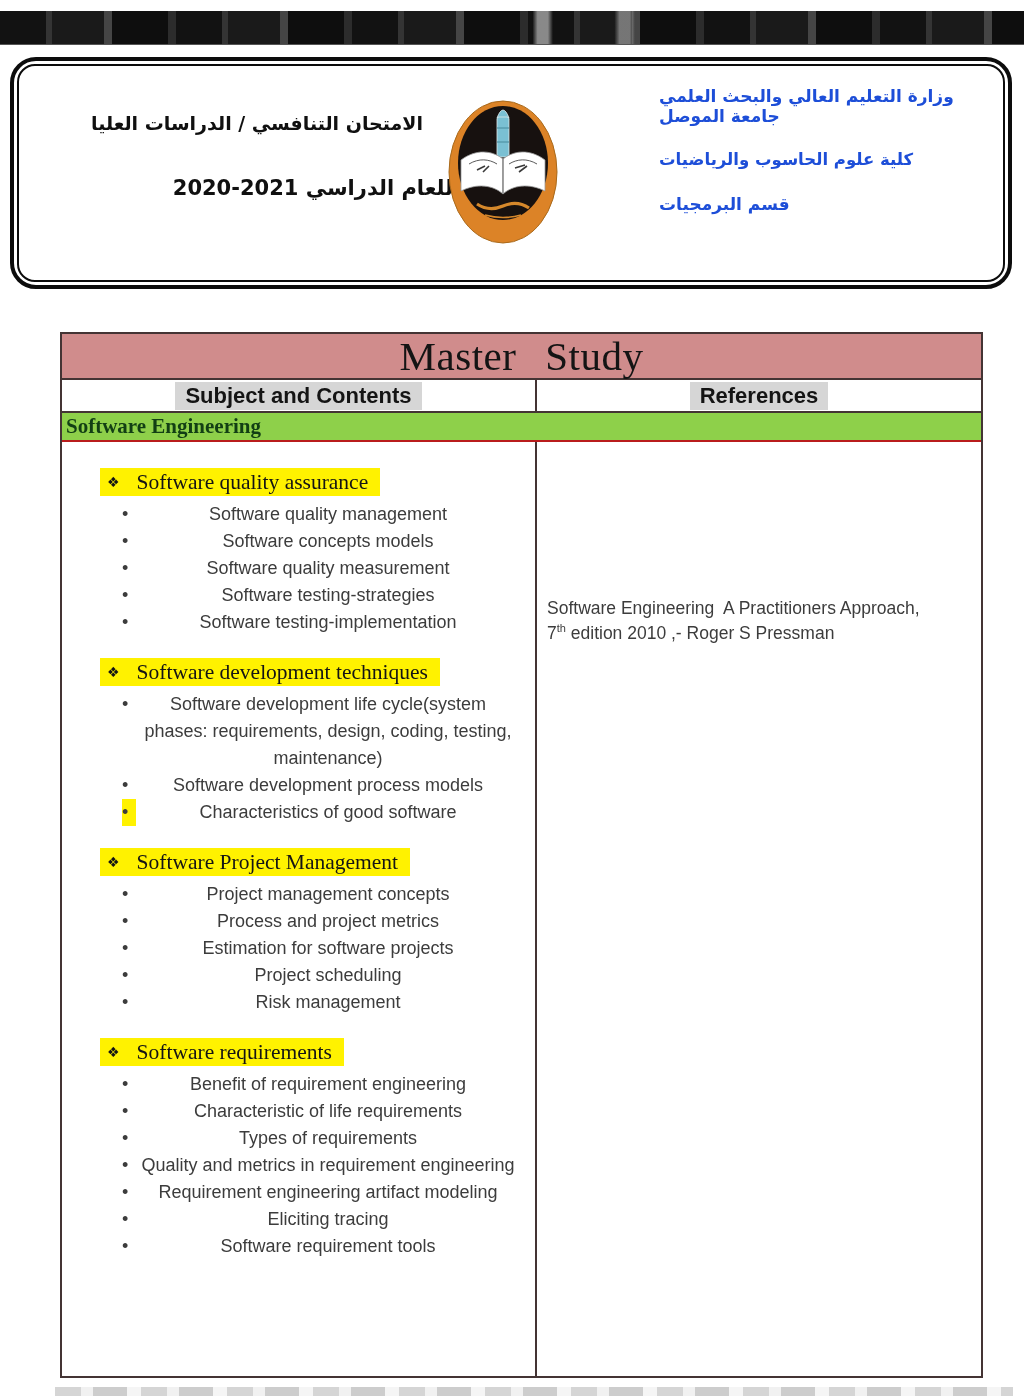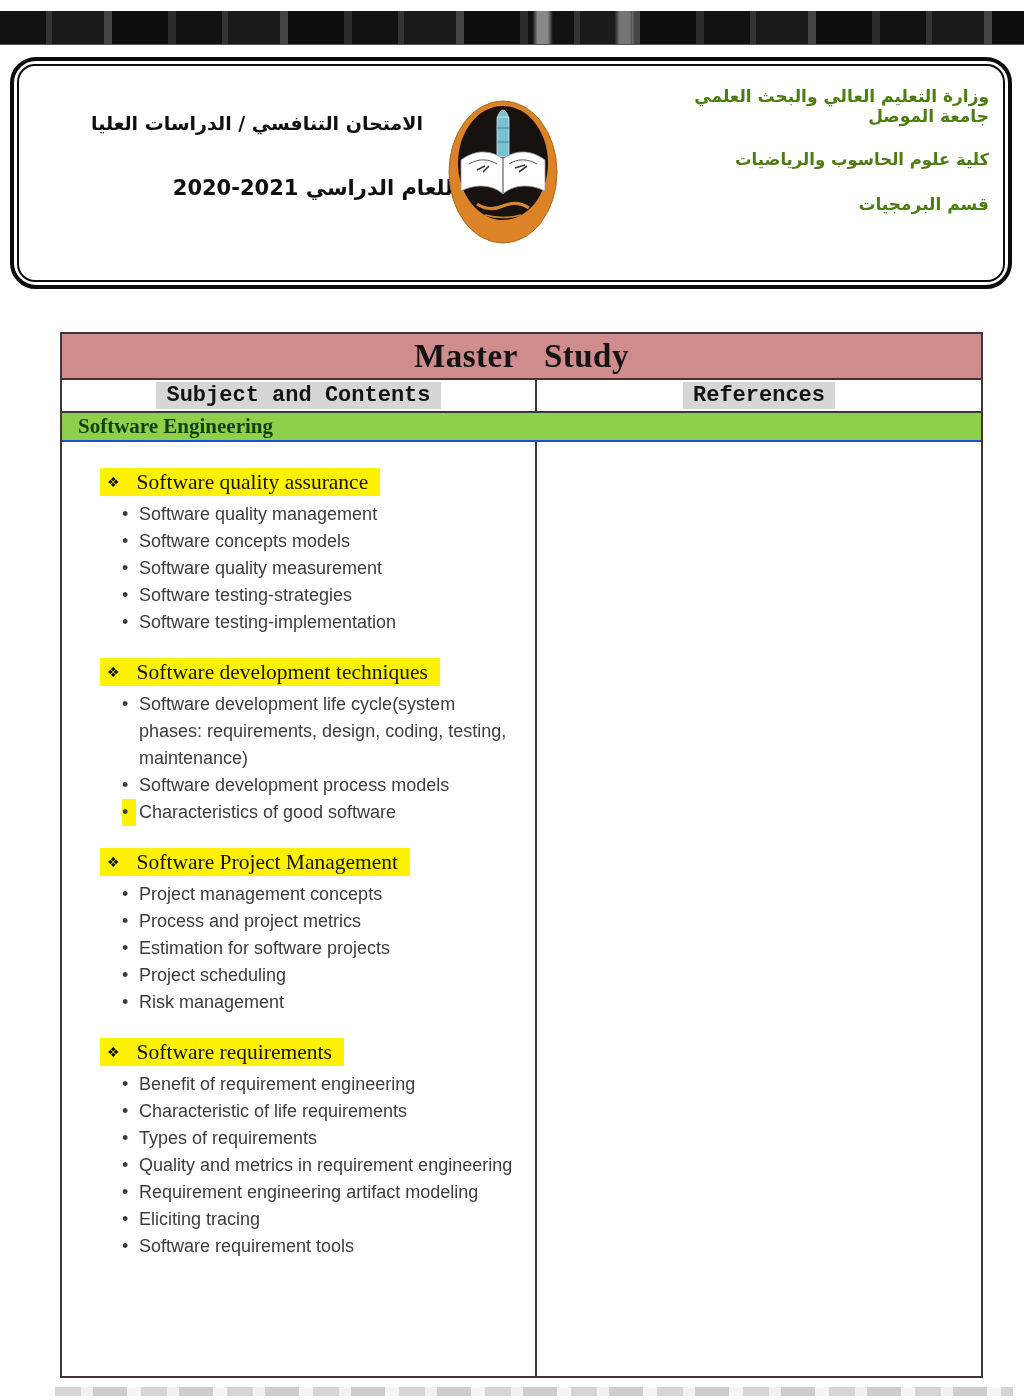--- a/index.html
+++ b/index.html
@@ -32,22 +32,22 @@
   
   .header-box{
     position:absolute;left:10px;top:57px;width:994px;height:224px;
     border:4px solid #0c0c0c;border-radius:26px;background:#fff;
   }
   .header-box-inner{
     position:absolute;inset:3px;border:2px solid #0c0c0c;border-radius:18px;
   }
 
   .hdr-right{
-    position:absolute;right:14px;top:20px;width:330px;text-align:right;
-    font-family:"DejaVu Sans", sans-serif;font-weight:bold;color:#4d7c0f;
+    position:absolute;right:14px;top:20px;width:330px;text-align:left;
+    font-family:"DejaVu Sans", sans-serif;font-weight:bold;color:#1d4ed8;
   }
   .hdr-right .l1{font-size:17px;}
   .hdr-right .l2{font-size:17px;}
   .hdr-right .l3{font-size:16.5px;margin-top:24px;}
   .hdr-right .l4{font-size:17px;margin-top:25px;}
 
   .hdr-left{
     position:absolute;left:42px;top:46px;width:392px;text-align:center;
     font-family:"DejaVu Sans", sans-serif;font-weight:bold;color:#101010;
   }
@@ -60,34 +60,34 @@
   
   .doc-table{
     position:absolute;left:60px;top:332px;width:923px;
     border:2px solid #443434;box-sizing:border-box;background:#fff;
   }
   .title-row{
     height:44px;background:#d08c8c;border-bottom:2px solid #443434;
     display:flex;align-items:center;justify-content:center;
   }
   .title-row .t{
-    font-family:"Liberation Serif", serif;font-weight:bold;font-size:33px;
+    font-family:"Liberation Serif", serif;font-weight:normal;font-size:41px;
     color:#141414;word-spacing:18px;letter-spacing:.5px;
   }
   .head-row{height:31px;display:flex;border-bottom:2px solid #443434;}
   .head-row .cell{display:flex;align-items:center;justify-content:center;}
   .cell.left{width:475px;border-right:2px solid #443434;box-sizing:border-box;flex:none;}
   .cell.right{flex:1;}
   .shade{
     background:#d6d6d6;padding:1px 10px;
-    font-family:Liberation Mono, monospace;font-weight:bold;font-size:22px;color:#141414;
+    font-family:Liberation Sans, sans-serif;font-weight:bold;font-size:22px;color:#141414;
   }
   .green-row{
-    height:27px;background:#8ed04a;border-bottom:2px solid #1d4ed8;
-    display:flex;align-items:center;padding-left:16px;
+    height:27px;background:#8ed04a;border-bottom:2px solid #b91c1c;
+    display:flex;align-items:center;padding-left:4px;
   }
   .green-row .t{
     font-family:"Liberation Serif", serif;font-weight:bold;font-size:21px;color:#123f14;
   }
   .content-row{display:flex;height:934px;}
   .content-left{padding:26px 0 0 38px;box-sizing:border-box;}
   .content-right{padding:154px 12px 0 10px;box-sizing:border-box;}
 
   .section + .section{margin-top:22px;}
   .sec-head .hl{
@@ -95,21 +95,21 @@
   }
   .diamond{font-size:14px;color:#141414;margin-right:17px;line-height:22px;}
   .sec-title{
     font-family:"Liberation Serif", serif;font-weight:normal;font-size:21.5px;
     color:#141414;line-height:22px;
   }
   .bullets{margin-top:5px;}
   .bullet{display:flex;padding-left:22px;line-height:27px;font-size:18px;color:#3c3c3c;}
   .dot{width:17px;flex:none;}
   .dot.dot-hl{background:#fff200;width:14px;margin-right:3px;}
-  .btxt{width:378px;}
+  .btxt{width:378px;text-align:center;}
 
   .reference{font-size:17.5px;color:#3c3c3c;line-height:25px;}
   .reference .rl{white-space:pre-wrap;}
   .reference sup{font-size:11px;line-height:0;}
 </style>
 </head>
 <body>
 
 <div class="page">
 
@@ -296,19 +296,25 @@
               </div>
             <div class="bullet">
                 <span class="dot">•</span>
                 <div class="btxt">Software requirement tools</div>
               </div>
           </div>
         </div>
 
       </div>
 
+      <div class="cell right content-right">
+        <div class="reference">
+          <div class="rl">Software Engineering  A Practitioners Approach,</div>
+          <div><span>7</span><sup>th</sup><span class="rl"> edition 2010 ,- Roger S Pressman</span></div>
+        </div>
+      </div>
     </div>
 
   </div>
 
   <div class="bottom-strip"></div>
 
 </div>
 
 </body></html>

